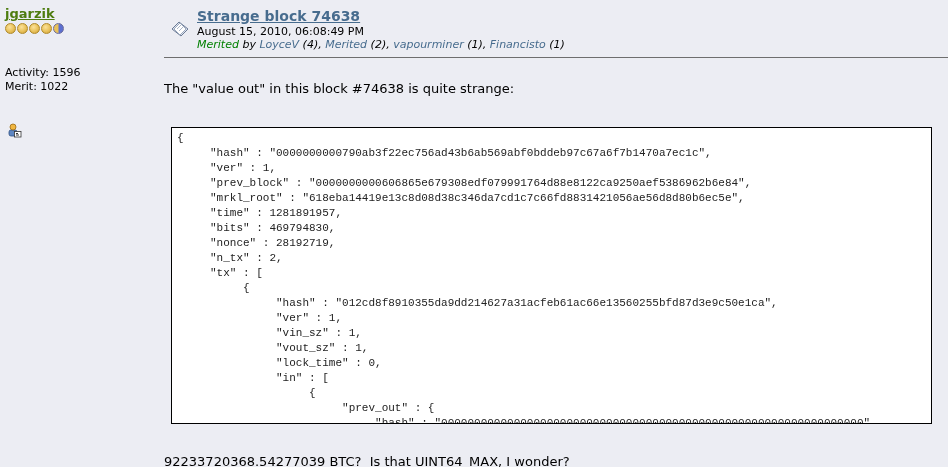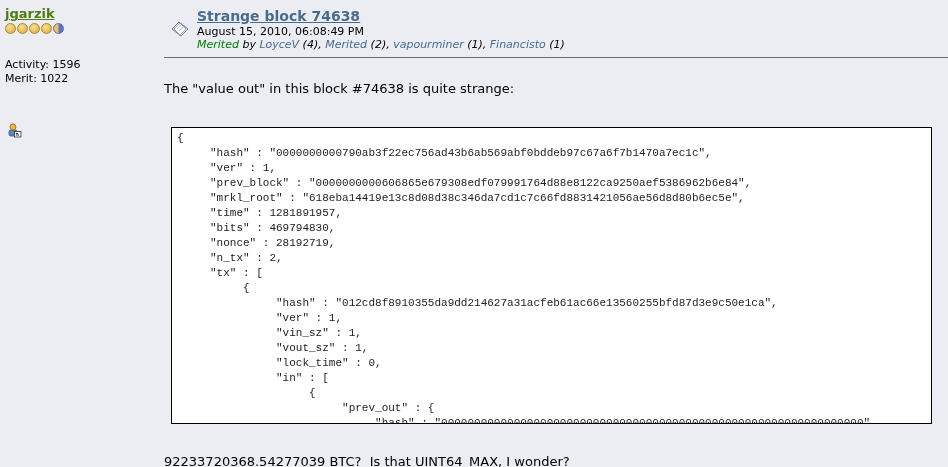--- a/index.html
+++ b/index.html
@@ -38,21 +38,21 @@
     border-radius: 50%;
     background: radial-gradient(circle at 40% 35%, #FBE29A 0%, #E8C15A 55%, #C99A2E 100%);
     border: 1px solid #B08A2A;
     box-sizing: border-box;
     margin-right: 1px;
   }
   .coin.half {
     background: linear-gradient(90deg, #E8C15A 0%, #E8C15A 48%, #5C6FD0 52%, #5C6FD0 100%);
     border-color: #6A6A9A;
   }
-  .poster .stats { margin-top: 23px; }
+  .poster .stats { margin-top: 31px; }
   .poster .stats span { display: block; }
   .profile-icon {
     position: absolute;
     left: 6px;
     top: 122px;
     width: 16px; height: 16px;
   }
 
   
   .subject-icon {

